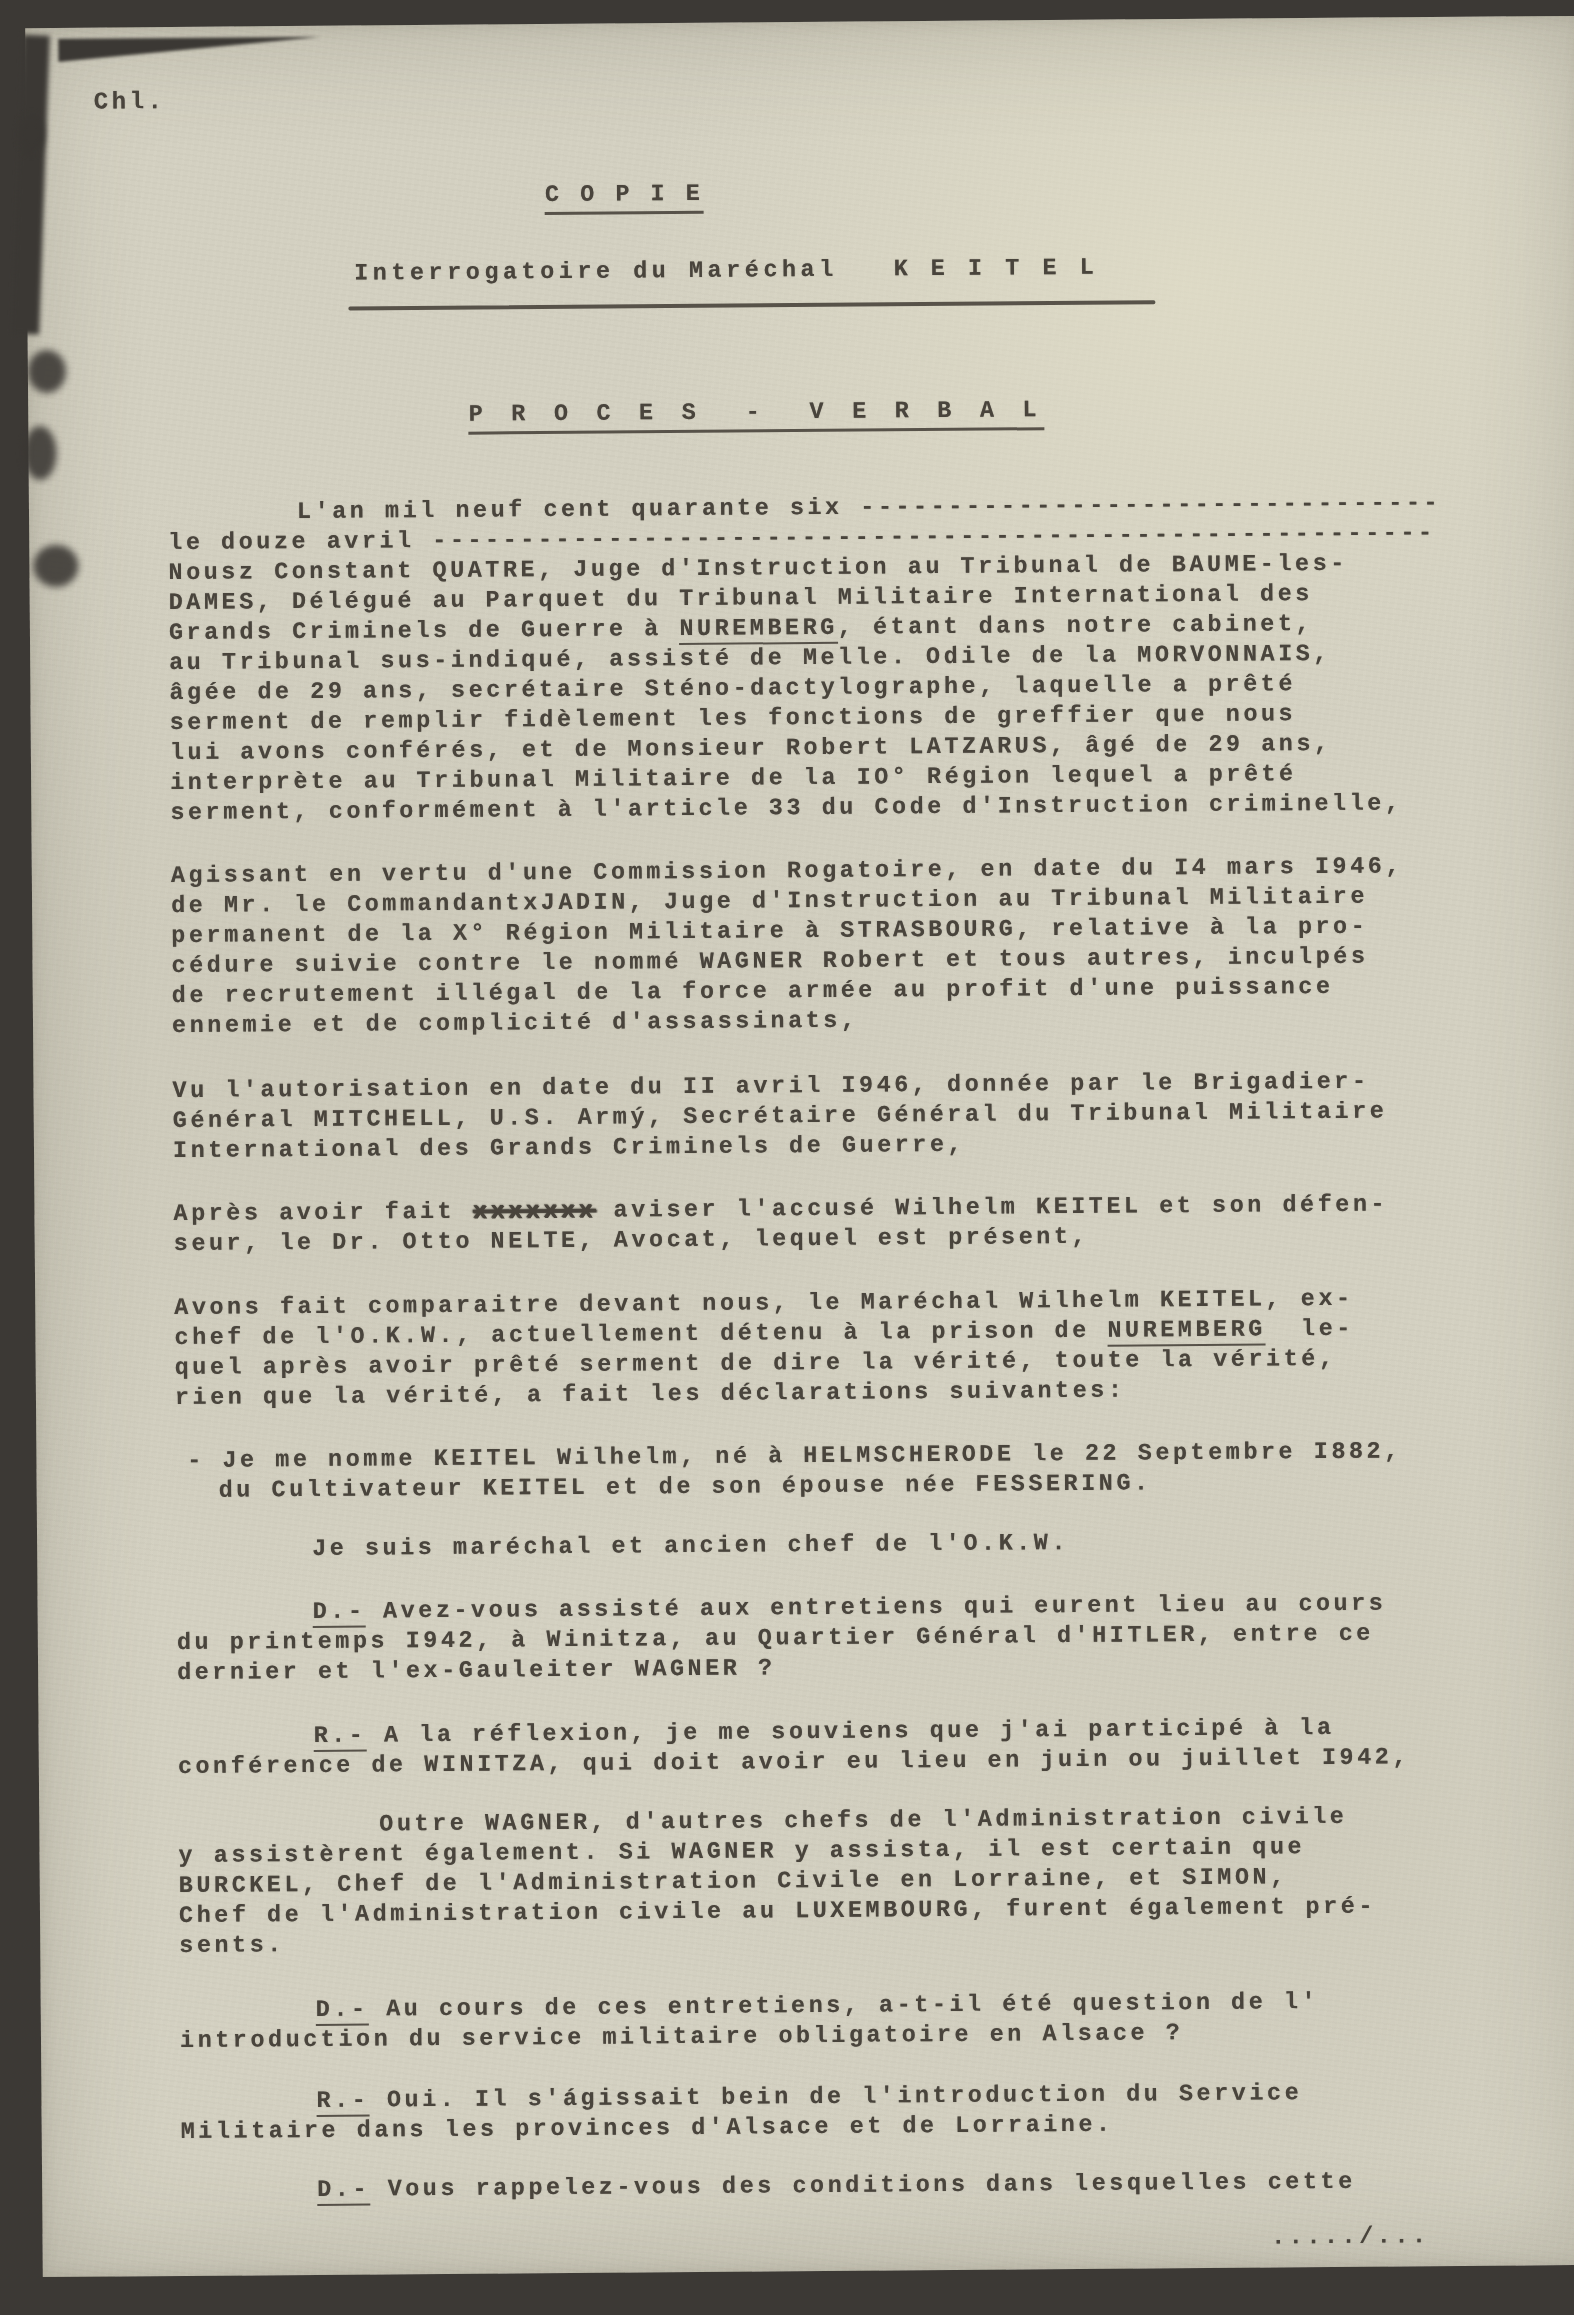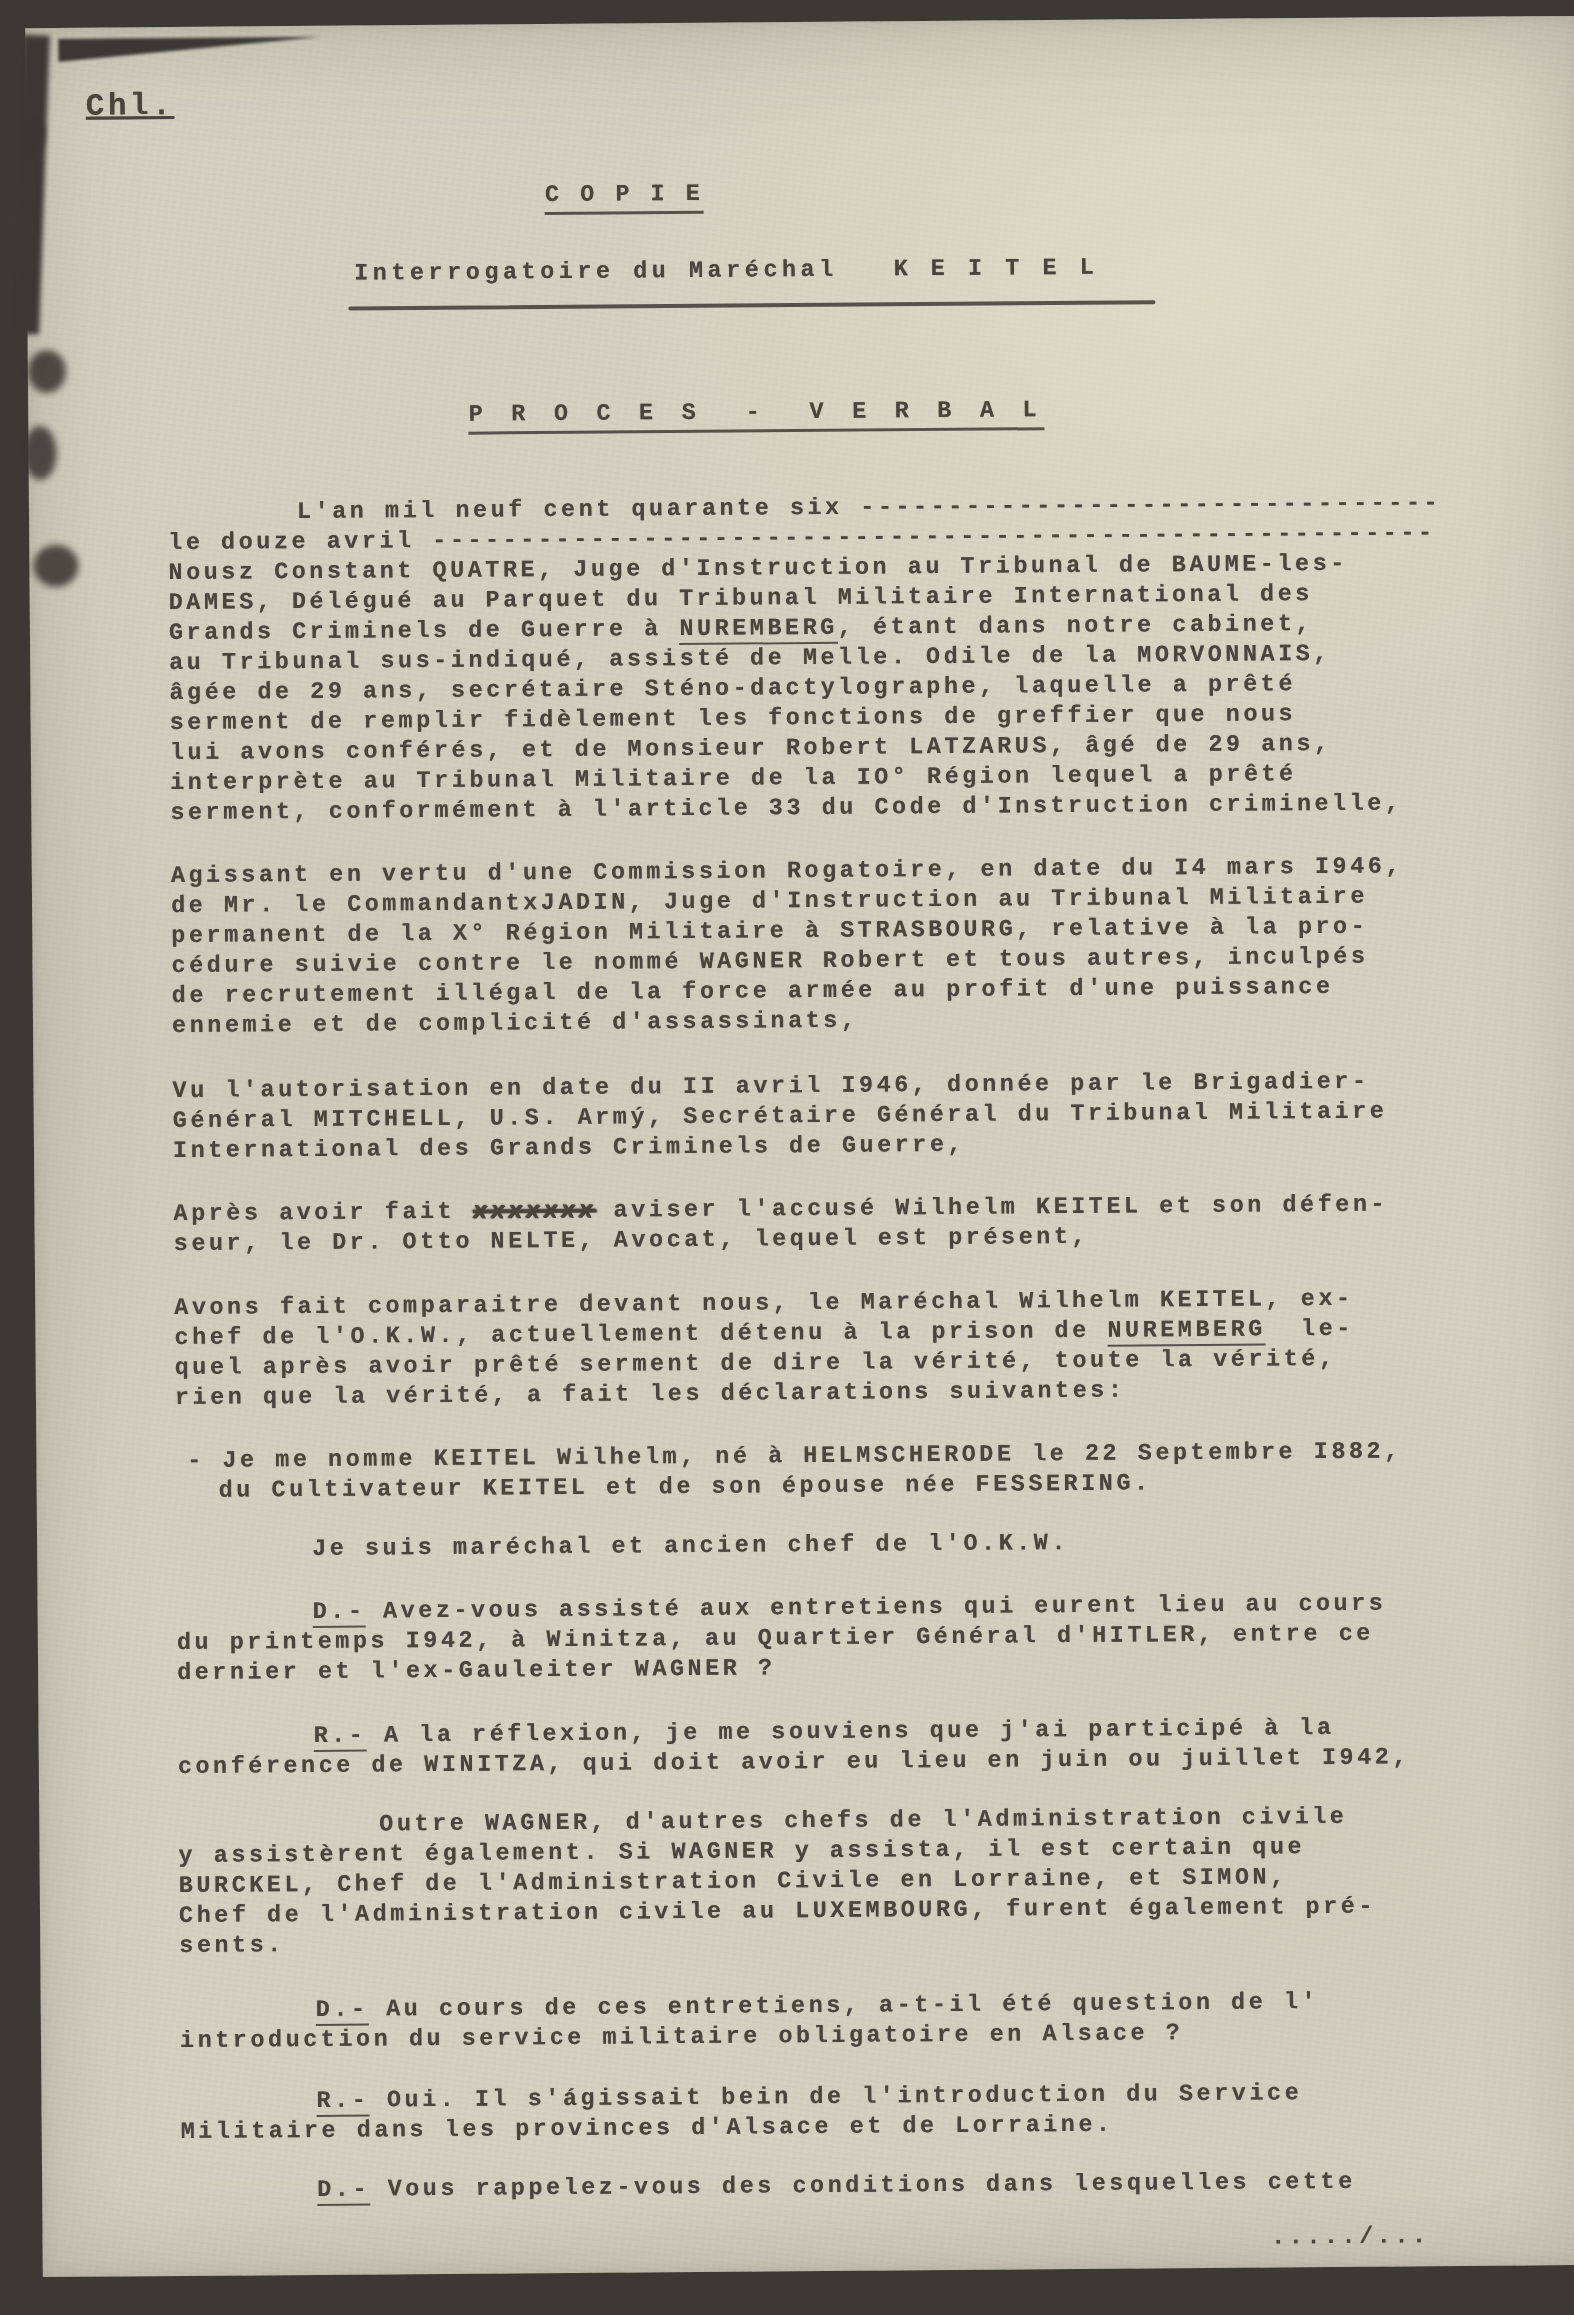--- a/index.html
+++ b/index.html
@@ -33,23 +33,22 @@
   .para.first{margin-top:0;}
   .mt32{margin-top:29px;} .mt34{margin-top:31px;} .mt36{margin-top:33px;}
   .mt38{margin-top:34px;} .mt39{margin-top:35px;}
   .ind13{padding-left:11.8px;} .ind48{padding-left:43px;} .ind140{padding-left:129px;}
   .ind150{padding-left:136px;} .ind222{padding-left:201px;}
   .u{border-bottom:2.7px solid rgba(73,68,60,.9);padding-bottom:0.9px;}
   .blot{
     text-decoration:line-through;
     text-decoration-thickness:2.7px;
     text-shadow:0 0 1.8px #49443c, 0.9px 0.9px 0 #49443c;
-    font-style:italic;
   }
-  .corner-mark{position:absolute;left:60px;top:61px;font-size:31px;letter-spacing:3.5px;white-space:pre;text-decoration:underline;}
+  .corner-mark{position:absolute;left:68px;top:61px;font-size:24px;letter-spacing:3.5px;white-space:pre;}
   .t-copie{position:absolute;left:448px;top:133px;font-size:23.5px;line-height:25px;letter-spacing:3.5px;white-space:pre;}
   .u-big{display:inline-block;border-bottom:3.6px solid rgba(73,68,60,.9);padding-bottom:5.4px;}
   .t-sub{position:absolute;left:327px;top:234px;font-size:23.5px;line-height:27px;letter-spacing:4.5px;white-space:pre;}
   .t-sub-line{position:absolute;left:321px;top:281px;width:807px;height:3.6px;background:rgba(73,68,60,.9);border-radius:1.8px;}
   .t-pv{position:absolute;left:384px;top:352px;font-size:23.5px;line-height:25px;white-space:pre;}
   .u-big2{display:inline-block;letter-spacing:7.2px;border-bottom:3.6px solid rgba(73,68,60,.9);padding-bottom:5.4px;}
   .footer-mark{position:absolute;left:139px;top:2205px;width:1248px;text-align:right;font-size:23.5px;letter-spacing:3.5px;white-space:pre;}
   .tear-top{
     position:absolute;left:33px;top:11px;width:0;height:0;
     border-top:23.5px solid #3b3834;border-right:262px solid transparent;

